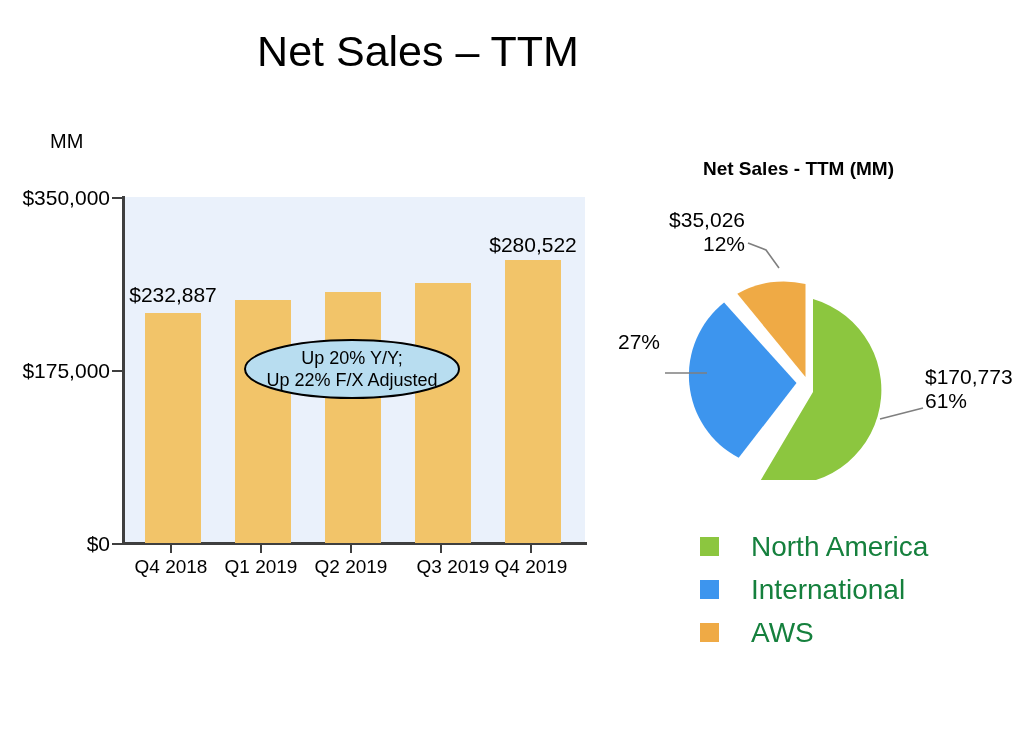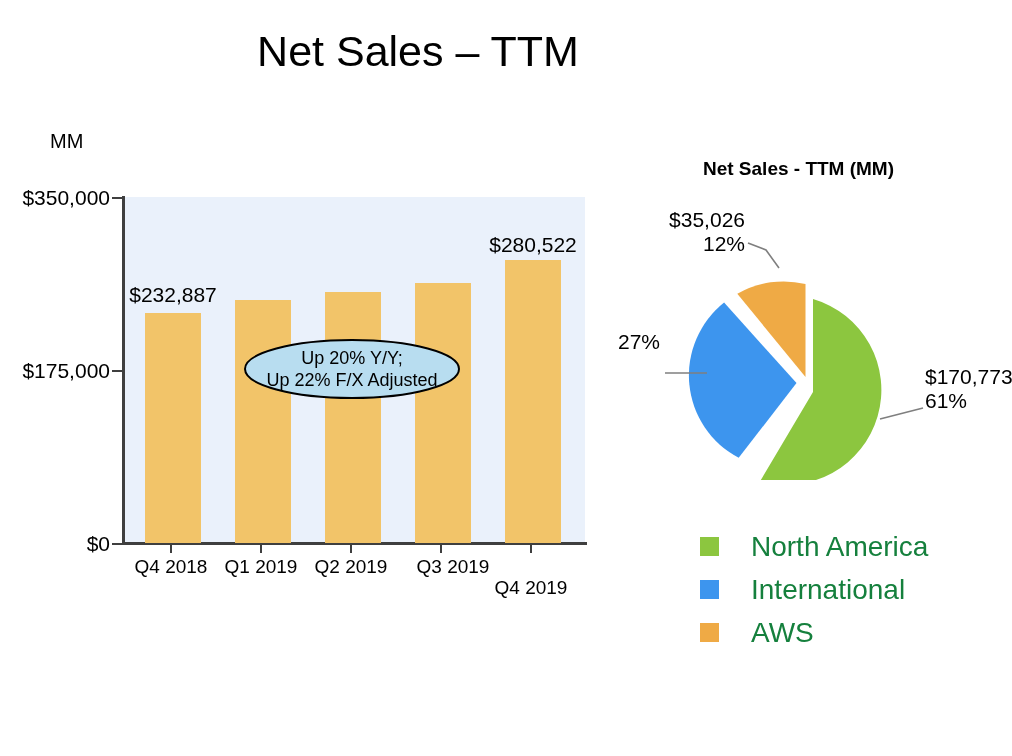--- a/index.html
+++ b/index.html
@@ -234,21 +234,21 @@
     <div class="x-tick-mark" style="left:170px;"></div>
     <div class="x-tick-mark" style="left:260px;"></div>
     <div class="x-tick-mark" style="left:350px;"></div>
     <div class="x-tick-mark" style="left:440px;"></div>
     <div class="x-tick-mark" style="left:530px;"></div>
 
     <div class="x-tick-label" style="left:116px;">Q4 2018</div>
     <div class="x-tick-label" style="left:206px;">Q1 2019</div>
     <div class="x-tick-label" style="left:296px;">Q2 2019</div>
     <div class="x-tick-label" style="left:386px;padding-left:24px;">Q3 2019</div>
-    <div class="x-tick-label" style="left:476px;margin-top:21px;">Q4 2019</div>
+    <div class="x-tick-label" style="left:476px;">Q4 2019</div>
 
     <div id="callout">
       <svg width="218" height="62" viewBox="0 0 218 62">
         <ellipse cx="109" cy="31" rx="107" ry="29" fill="#b8ddf0" stroke="#000000" stroke-width="2"></ellipse>
       </svg>
       <div id="callout-text">
         <div>Up 20% Y/Y;</div>
         <div>Up 22% F/X Adjusted</div>
       </div>
     </div>

